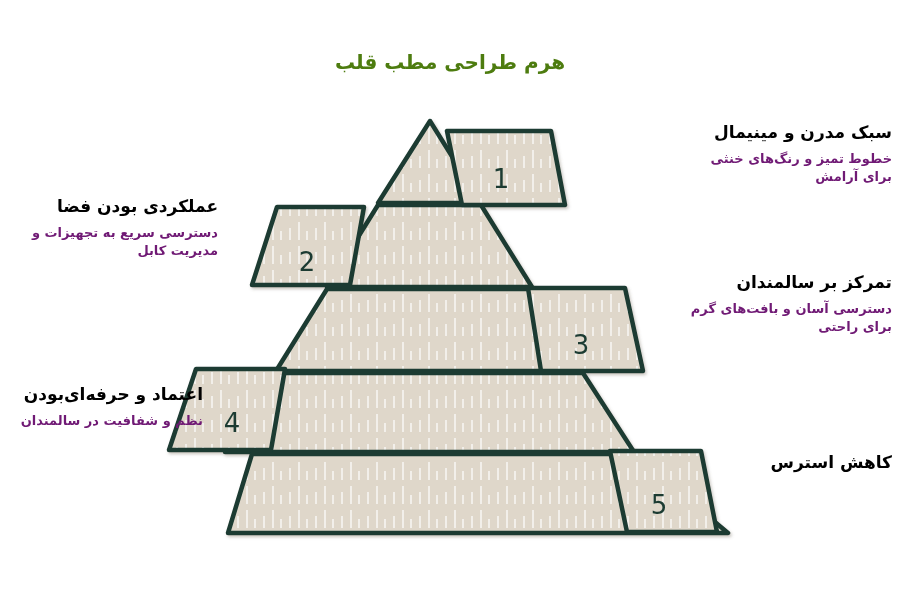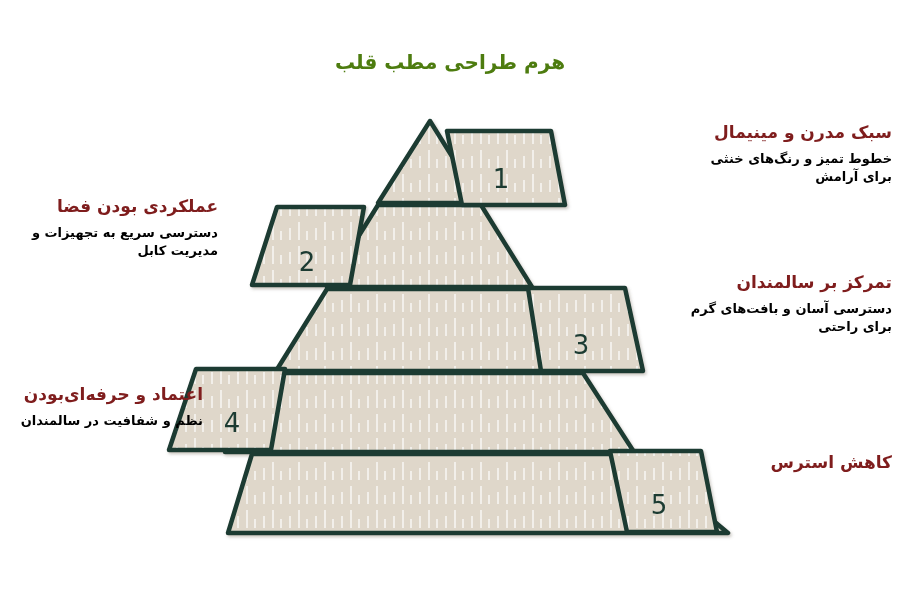--- a/index.html
+++ b/index.html
@@ -39,27 +39,27 @@
     height: 600px;
   }
   .label-block {
     position: absolute;
     direction: rtl;
     line-height: 1.25;
   }
   .lbl-head {
     font-size: 17px;
     font-weight: bold;
-    color: #7f1d1d;
+    color: #000000;
     margin-bottom: 7px;
   }
   .lbl-desc {
     font-size: 13px;
     font-weight: bold;
-    color: #000000;
+    color: #701a75;
     line-height: 1.35;
   }
   .align-right { text-align: right; }
 
   
   #label-1 { top: 122px; right: 8px;  width: 210px; }
   #label-2 { top: 196px; left: 8px;   width: 210px; }
   #label-3 { top: 272px; right: 8px;  width: 215px; }
   #label-4 { top: 384px; left: 8px;   width: 195px; }
   #label-5 { top: 452px; right: 8px;  width: 205px; }

